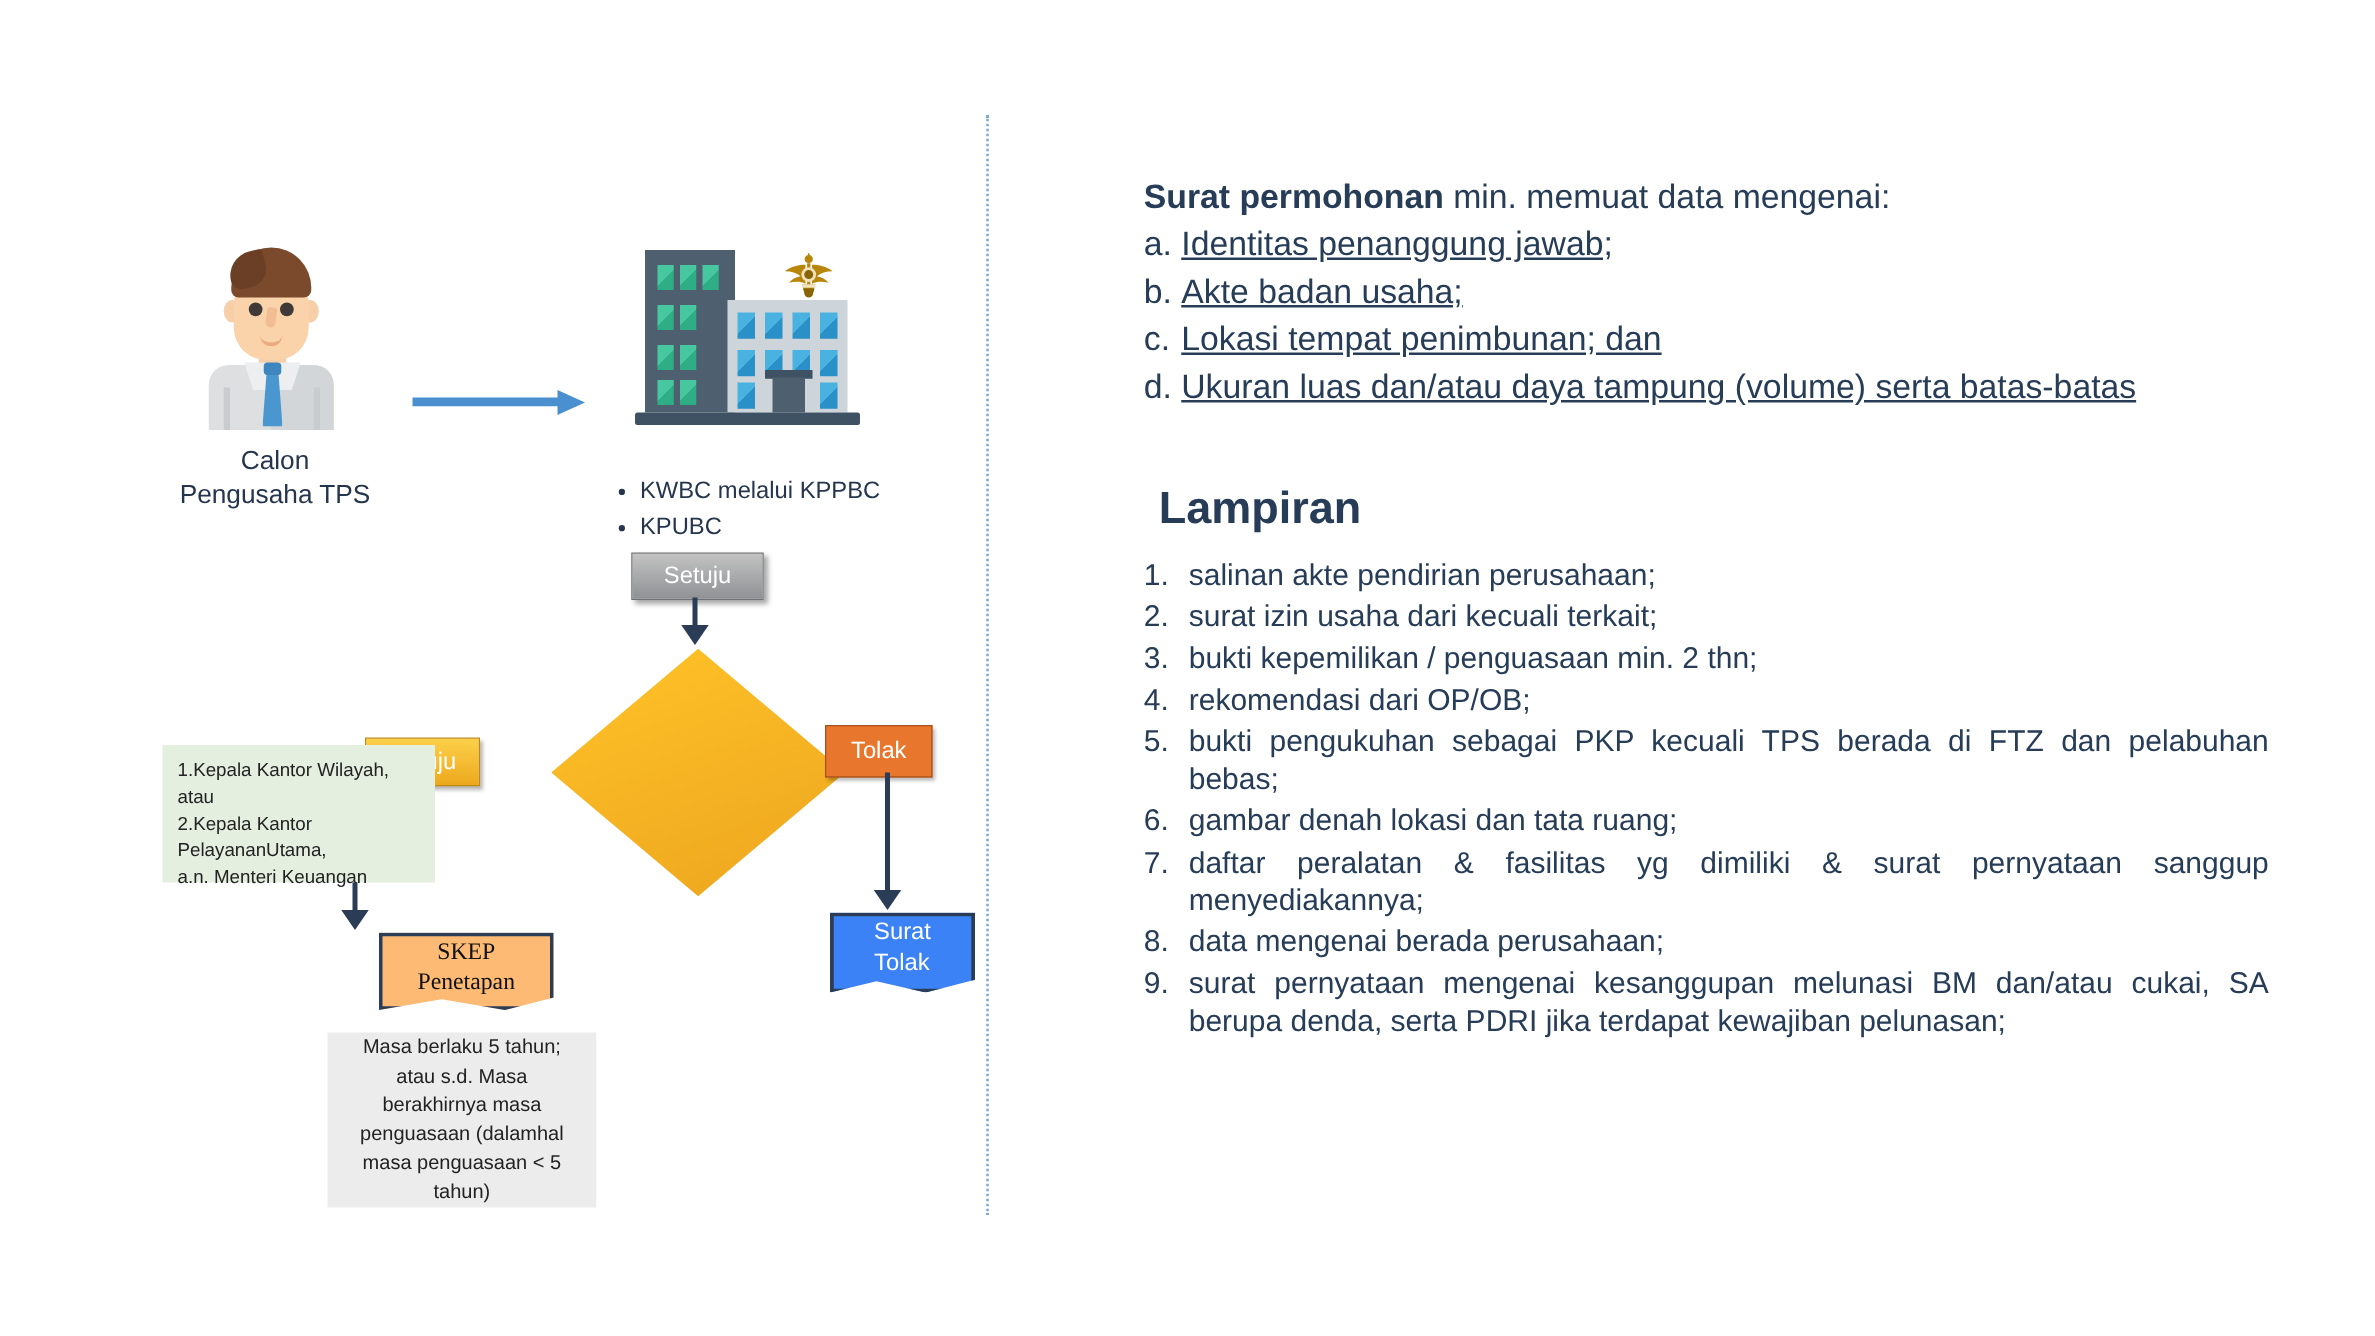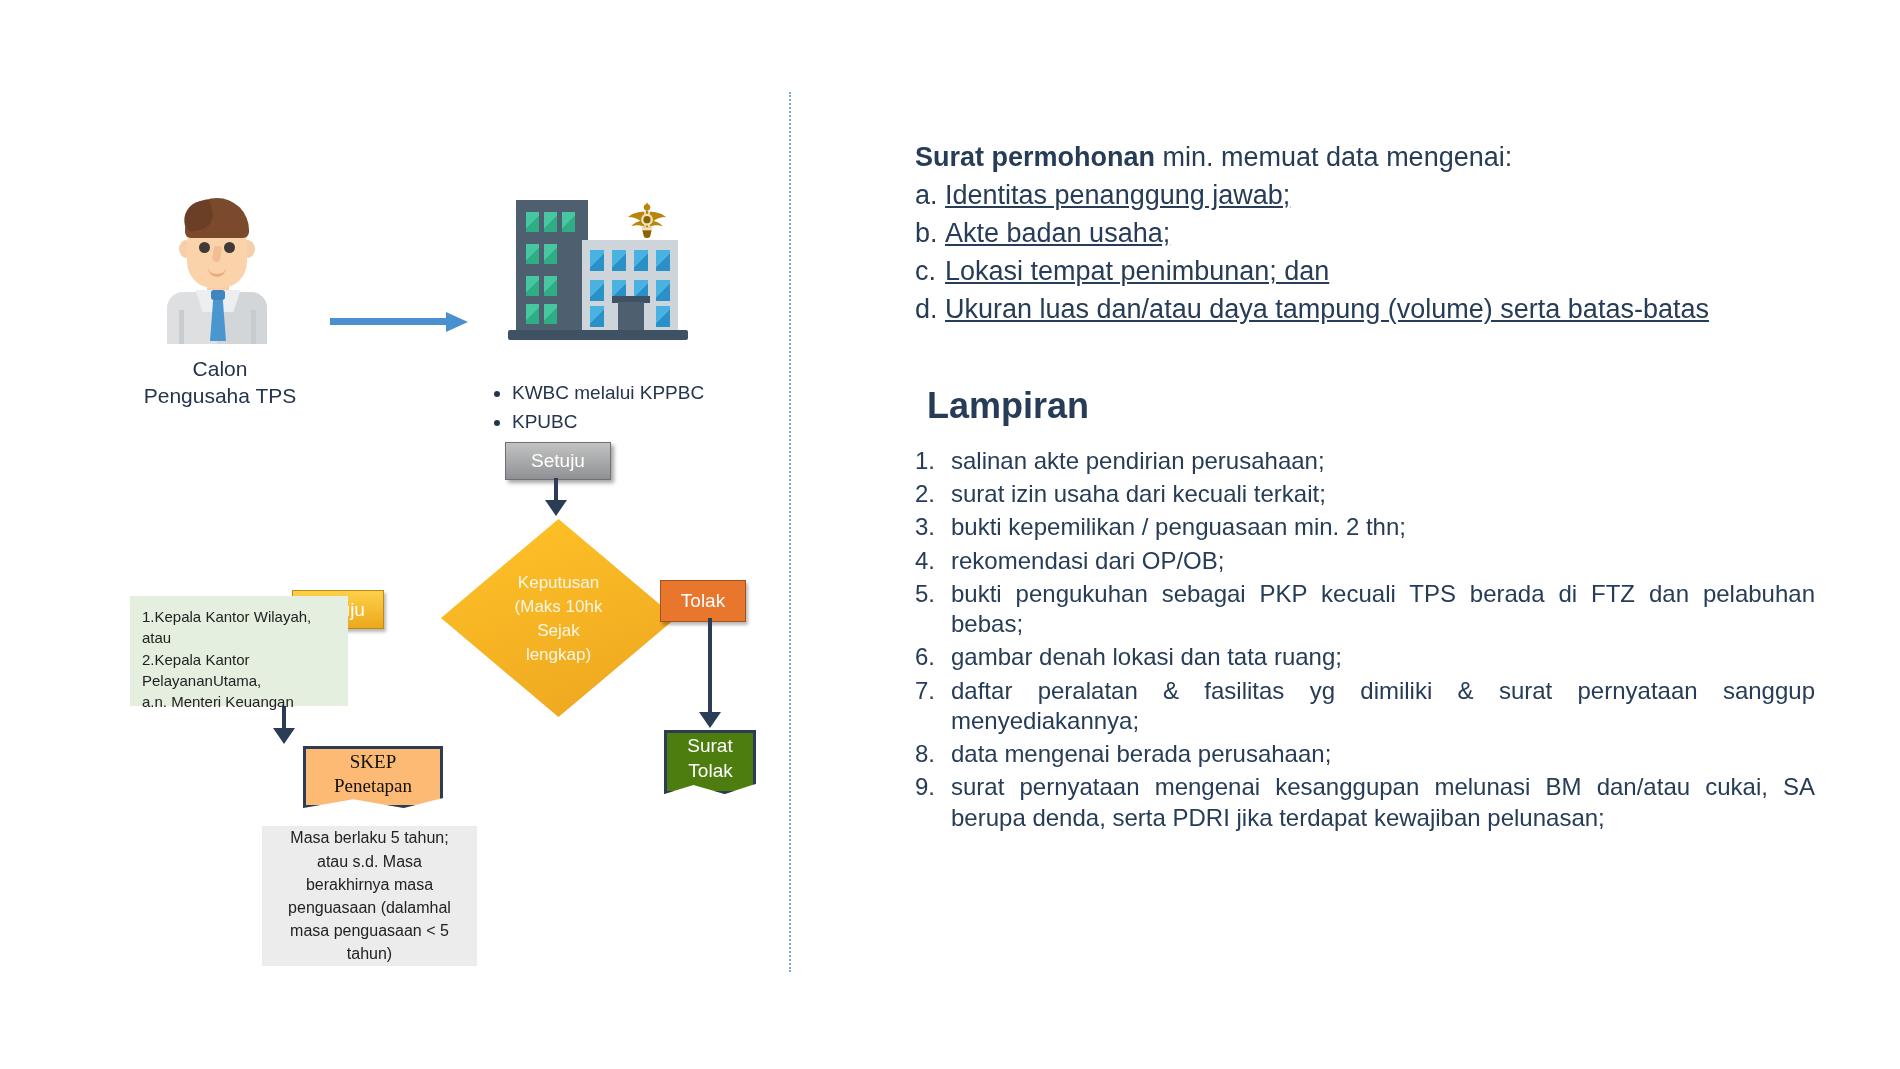--- a/index.html
+++ b/index.html
@@ -154,25 +154,25 @@
     background:#fdba74;
     border:3px solid #2b3c56;
     clip-path:polygon(0 0,100% 0,100% 84%,72% 100%,36% 86%,0 100%);
     color:#111;font-size:19px;line-height:1.25;text-align:center;
     display:flex;flex-direction:column;align-items:center;justify-content:center;
     padding-bottom:6px;box-sizing:border-box;font-family:Liberation Serif, serif;
   }
 
   
   .surat-tolak{
-    position:absolute;left:664px;top:730px;width:92px;height:64px;
-    background:#4d7c0f;
+    position:absolute;left:664px;top:730px;width:116px;height:64px;
+    background:#3b82f6;
     border:3px solid #2b3c56;
     clip-path:polygon(0 0,100% 0,100% 84%,66% 100%,32% 86%,0 100%);
-    color:#ffffff;font-size:19px;line-height:1.3;text-align:right;
+    color:#ffffff;font-size:19px;line-height:1.3;text-align:left;
     display:flex;flex-direction:column;align-items:center;justify-content:center;
     padding-bottom:6px;box-sizing:border-box;
   }
 
   
   .note-gray{
     position:absolute;left:262px;top:826px;width:215px;height:140px;
     background:#ececec;
     display:flex;align-items:center;justify-content:center;
     font-size:16px;line-height:1.45;text-align:center;color:#222;
@@ -294,21 +294,20 @@
 
     <div class="teliti">
       <span>Setuju</span>
     </div>
 
     <div class="conn" style="left:554px;top:478px;width:4px;height:24px;"></div>
     <div class="arrowhead-down" style="left:545px;top:500px;"></div>
 
     <div class="diamond-wrap">
       <div class="diamond"></div>
-      <div class="diamond-text">Keputusan<br>(Maks 10hk<br>Sejak<br>lengkap)</div>
     </div>
 
     <div class="setuju">
       <span>Setuju</span>
     </div>
 
     <div class="conn" style="left:338px;top:626px;width:4px;height:10px;"></div>
     <div class="conn" style="left:282px;top:632px;width:60px;height:4px;"></div>
     <div class="conn" style="left:282px;top:632px;width:4px;height:98px;"></div>
     <div class="arrowhead-down" style="left:273px;top:728px;"></div>

